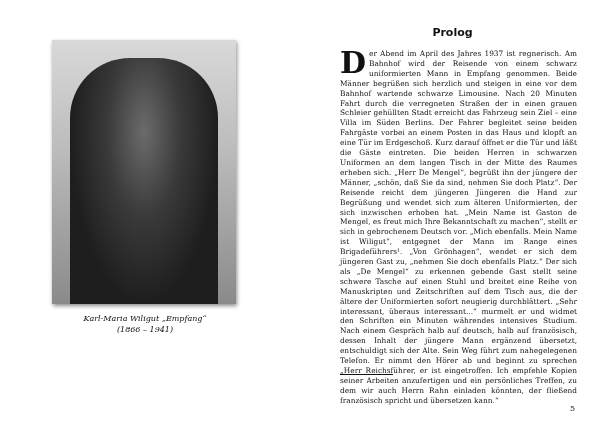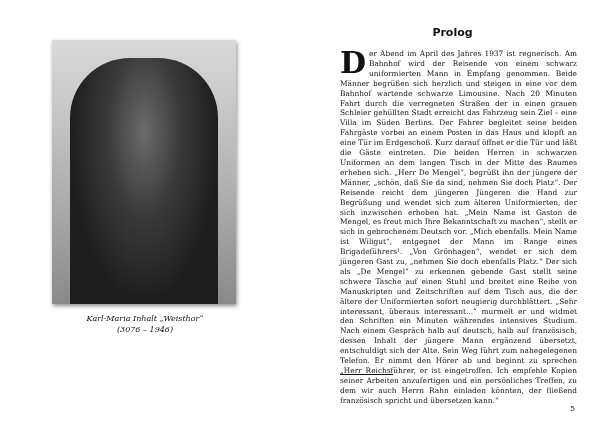--- a/index.html
+++ b/index.html
@@ -22,22 +22,22 @@
   .page-number { position: absolute; left: 270px; top: 404px; font-size: 8px; }
 </style>
 </head>
 <body>
 
 <div class="left-page">
   <div class="photo">
     <div class="figure"></div>
   </div>
   <div class="caption">
-    <div>Karl-Maria Inhalt „Weisthor“</div>
-    <div>(3076 – 1946)</div>
+    <div>Karl-Maria Wiligut „Empfang“</div>
+    <div>(1866 – 1941)</div>
   </div>
 </div>
 
 <div class="right-page">
   <div class="title">Prolog</div>
   <div class="body-text">
     <span class="dropcap">D</span><span>er Abend im April des Jahres 1937 ist regnerisch. Am Bahnhof wird der Reisende von einem schwarz uniformierten Mann in Empfang genommen. Beide Männer begrüßen sich herzlich und steigen in eine vor dem Bahnhof wartende schwarze Limousine. Nach 20 Minuten Fahrt durch die verregneten Straßen der in einen grauen Schleier gehüllten Stadt erreicht das Fahrzeug sein Ziel – eine Villa im Süden Berlins. Der Fahrer begleitet seine beiden Fahrgäste vorbei an einem Posten in das Haus und klopft an eine Tür im Erdgeschoß. Kurz darauf öffnet er die Tür und läßt die Gäste eintreten. Die beiden Herren in schwarzen Uniformen an dem langen Tisch in der Mitte des Raumes erheben sich. „Herr De Mengel“, begrüßt ihn der jüngere der Männer, „schön, daß Sie da sind, nehmen Sie doch Platz“. Der Reisende reicht dem jüngeren Jüngeren die Hand zur Begrüßung und wendet sich zum älteren Uniformierten, der sich inzwischen erhoben hat. „Mein Name ist Gaston de Mengel, es freut mich Ihre Bekanntschaft zu machen“, stellt er sich in gebrochenem Deutsch vor. „Mich ebenfalls. Mein Name ist Wiligut“, entgegnet der Mann im Range eines Brigadeführers¹. „Von Grönhagen“, wendet er sich dem jüngeren Gast zu, „nehmen Sie doch ebenfalls Platz.“ Der sich als „De Mengel“ zu erkennen gebende Gast stellt seine schwere Tasche auf einen Stuhl und breitet eine Reihe von Manuskripten und Zeitschriften auf dem Tisch aus, die der ältere der Uniformierten sofort neugierig durchblättert. „Sehr interessant, überaus interessant...“ murmelt er und widmet den Schriften ein Minuten währendes intensives Studium. Nach einem Gespräch halb auf deutsch, halb auf französisch, dessen Inhalt der jüngere Mann ergänzend übersetzt, entschuldigt sich der Alte. Sein Weg führt zum nahegelegenen Telefon. Er nimmt den Hörer ab und beginnt zu sprechen „Herr Reichsführer, er ist eingetroffen. Ich empfehle Kopien seiner Arbeiten anzufertigen und ein persönliches Treffen, zu dem wir auch Herrn Rahn einladen könnten, der fließend französisch spricht und übersetzen kann.“</span>
   </div>
   <div class="rule"></div>
   <div class="page-number">5</div>

